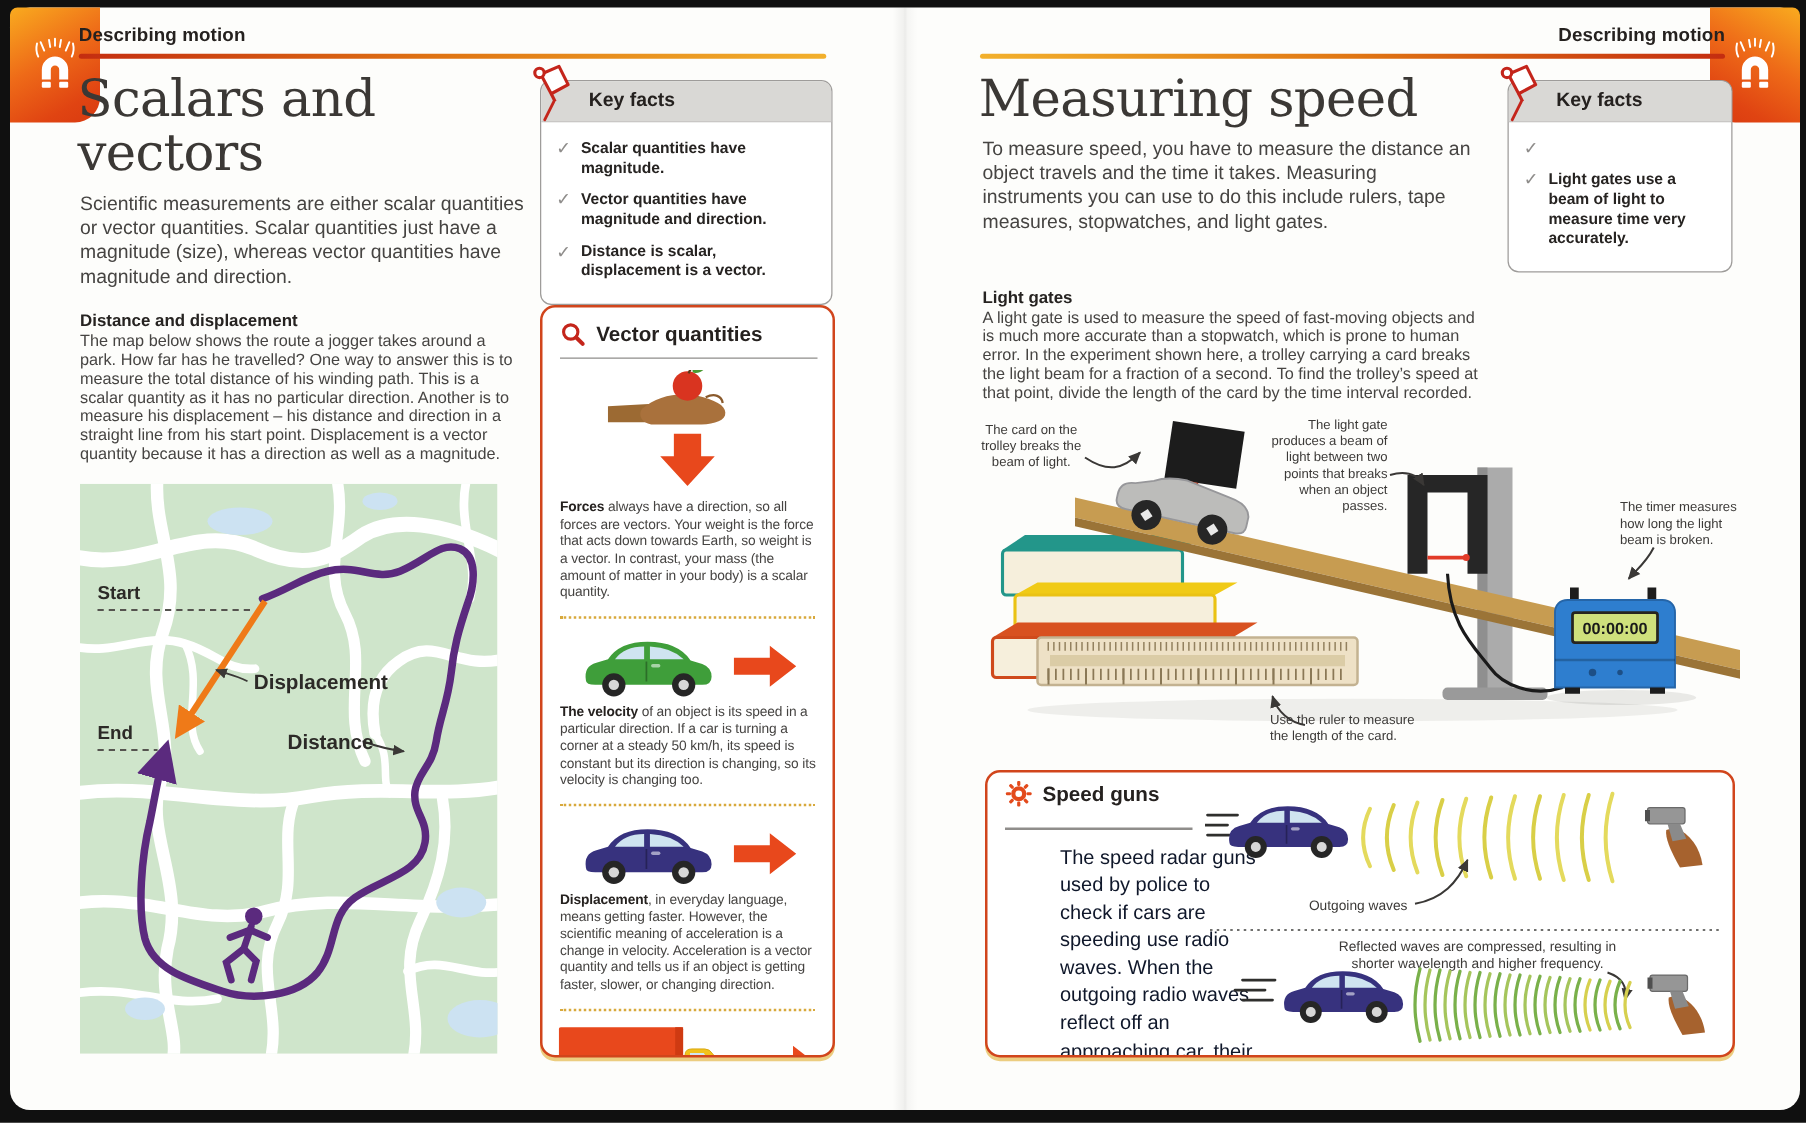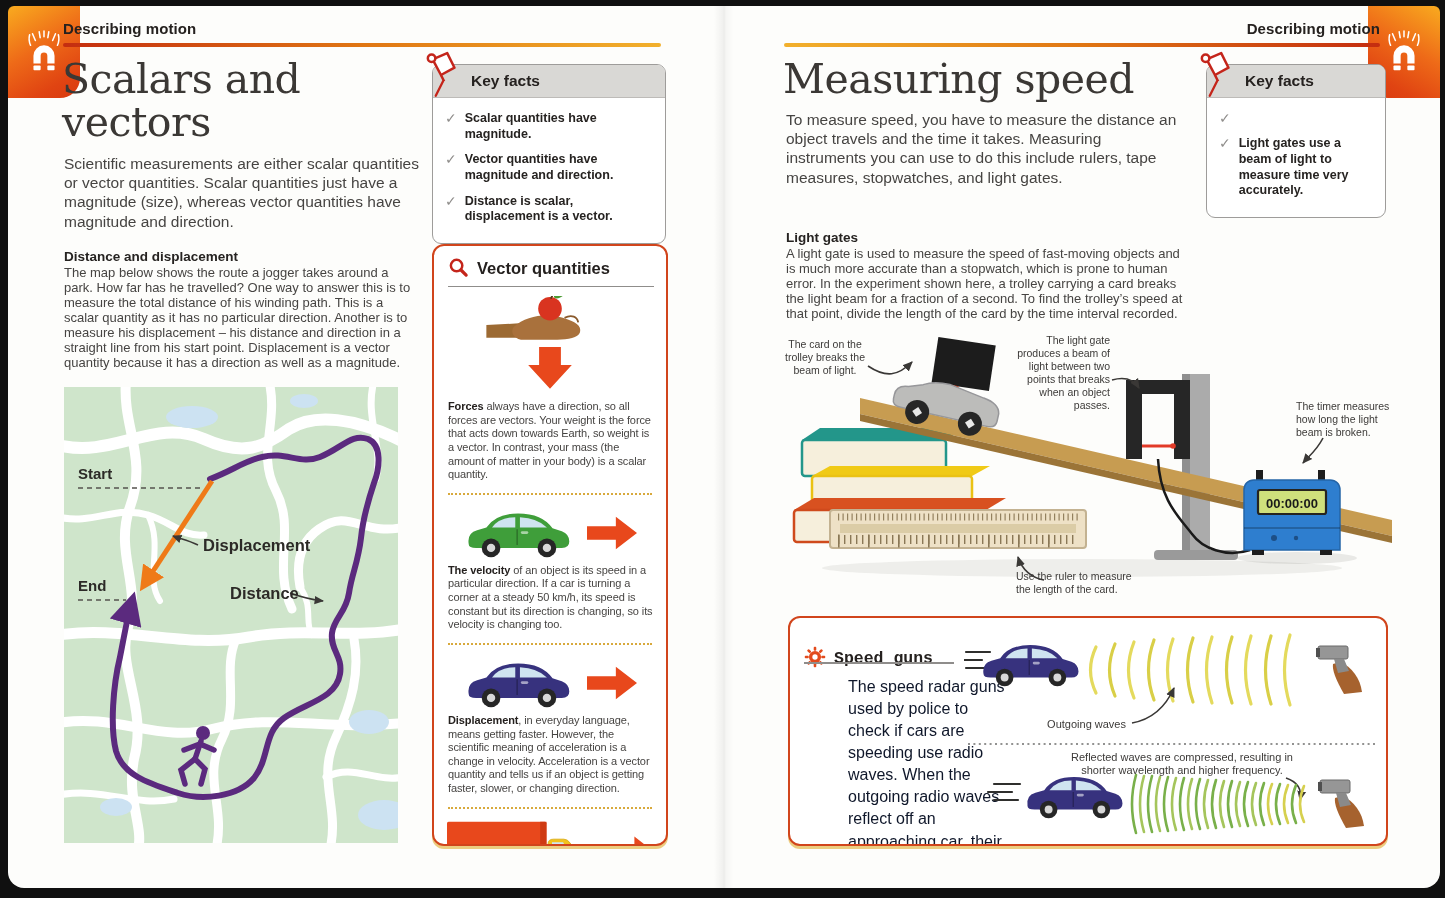--- a/index.html
+++ b/index.html
@@ -392,21 +392,21 @@
           <path d="M262,252 C250,250 240,242 236,229" marker-end="url(#mkB)"></path>
         </g>
       </svg>
       <div class="ann" style="left:0px;top:10px;width:86px;text-align:center;">The card on the trolley breaks the beam of light.</div>
       <div class="ann" style="left:220px;top:6px;width:108px;text-align:right;">The light gate produces a beam of light between two points that breaks when an object passes.</div>
       <div class="ann" style="left:514px;top:72px;width:96px;">The timer measures how long the light beam is broken.</div>
       <div class="ann" style="left:234px;top:242px;width:128px;">Use the ruler to measure the length of the card.</div>
     </div>
 
     <div class="featbox" style="left:64px;top:610px;width:596px;height:226px;">
-      <div class="fb-titlerow" style="padding-top:28px;font-family:Liberation Mono, monospace;">
+      <div class="fb-titlerow" style="padding-top:6px;">
         <svg width="22" height="22" viewBox="0 0 24 24">
           <g fill="#e34a1c">
             <circle cx="12" cy="12" r="6.6"></circle>
             <g>
               <rect x="10.6" y="0.8" width="2.8" height="4.4" rx="1"></rect>
               <rect x="10.6" y="18.8" width="2.8" height="4.4" rx="1"></rect>
               <rect x="0.8" y="10.6" width="4.4" height="2.8" rx="1"></rect>
               <rect x="18.8" y="10.6" width="4.4" height="2.8" rx="1"></rect>
               <rect x="10.6" y="0.8" width="2.8" height="4.4" rx="1" transform="rotate(45 12 12)"></rect>
               <rect x="10.6" y="18.8" width="2.8" height="4.4" rx="1" transform="rotate(45 12 12)"></rect>

